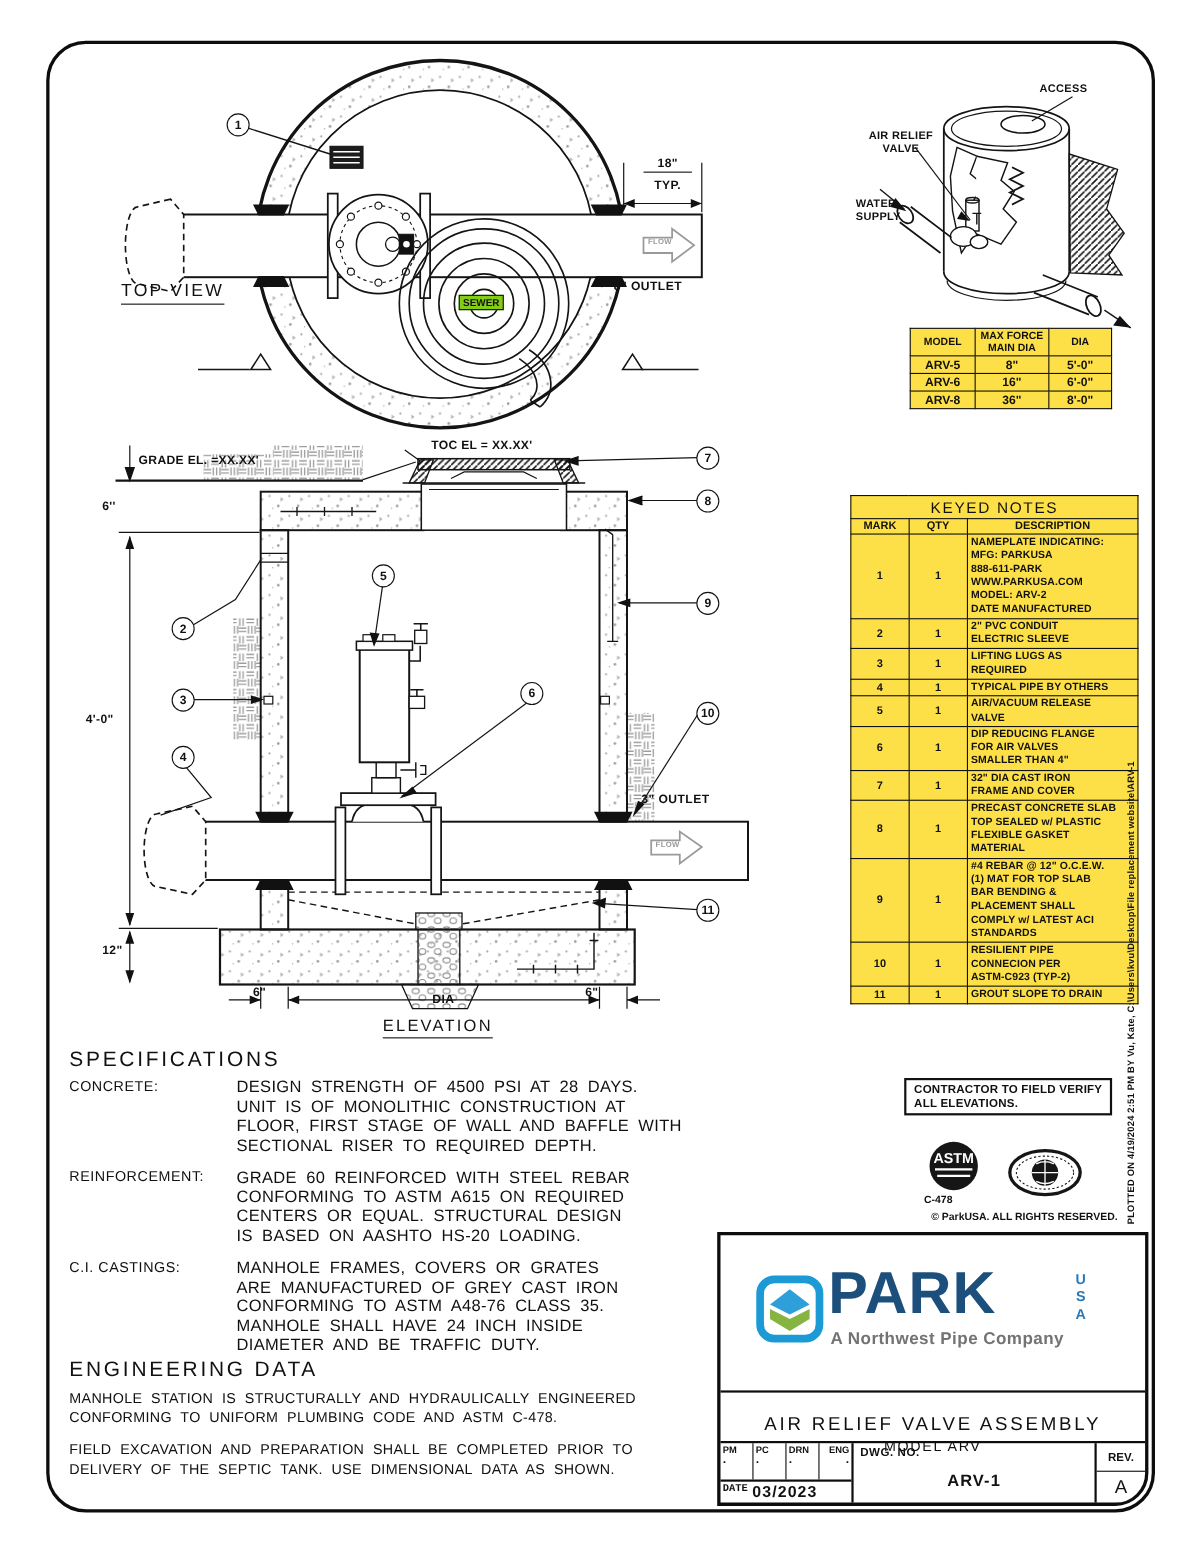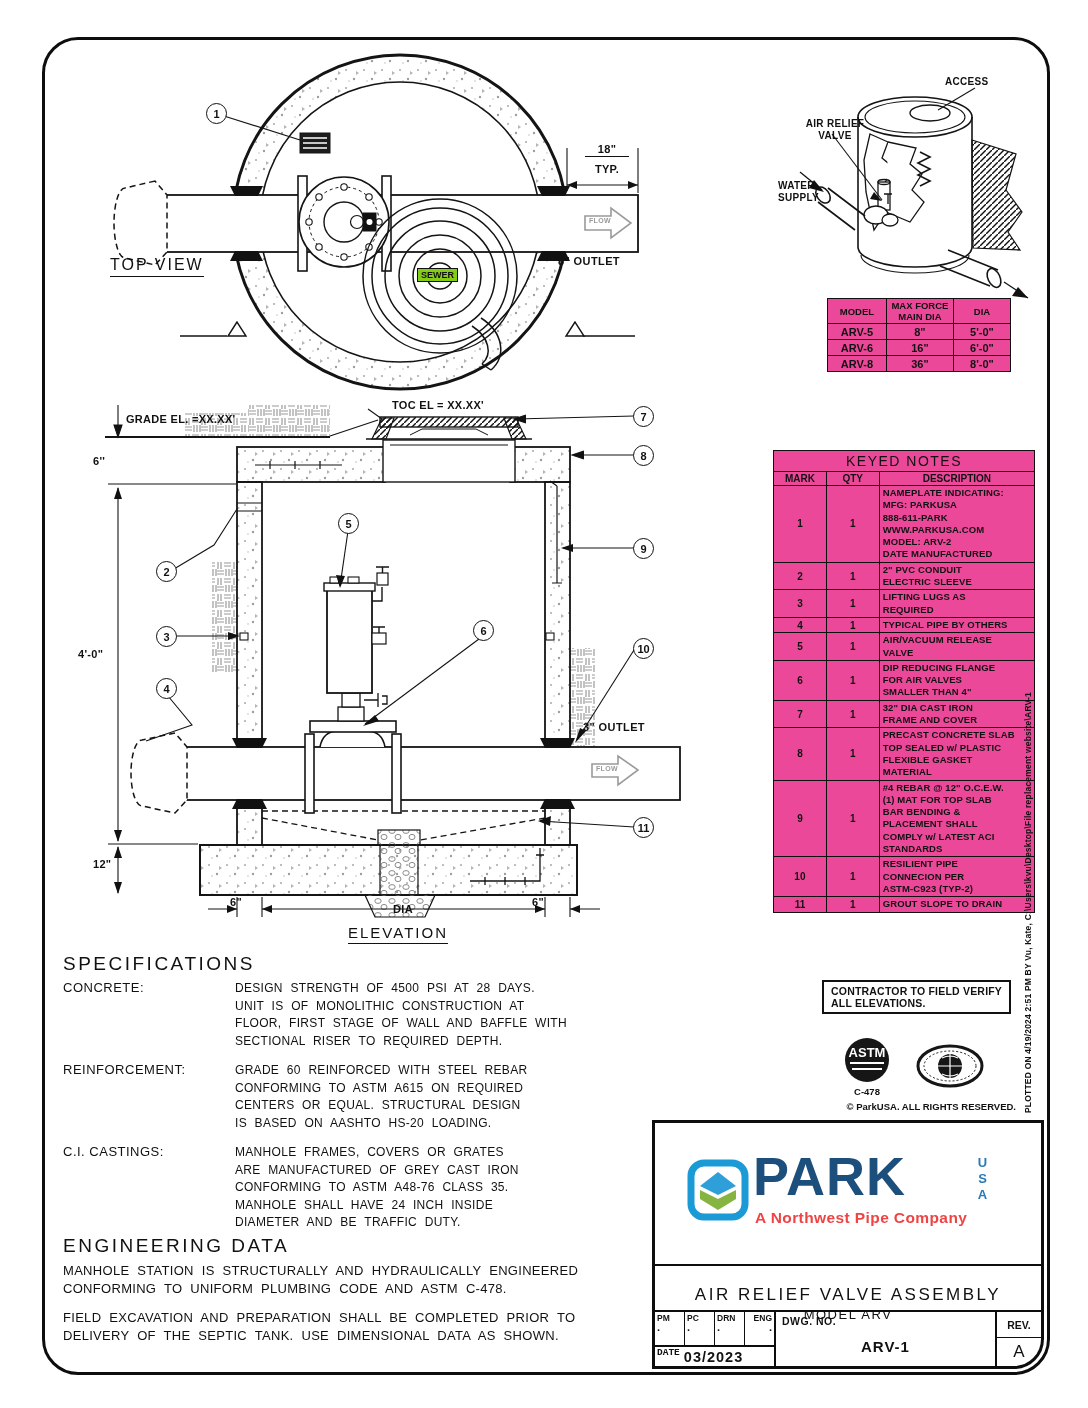--- a/index.html
+++ b/index.html
@@ -7,37 +7,37 @@
        font-family:"Liberation Sans",sans-serif;color:#111;}
   .abs{position:absolute;}
   .pre{white-space:pre-line;}
   .cad{font-weight:bold;font-size:11px;letter-spacing:.4px;}
   .cad-sm{font-weight:bold;font-size:10px;letter-spacing:.3px;}
   .callout{position:absolute;width:19px;height:19px;border:1.7px solid #111;border-radius:50%;
            background:#fff;display:flex;align-items:center;justify-content:center;
            font-size:11px;font-weight:bold;z-index:5;}
   .view-title{font-size:16px;letter-spacing:2px;border-bottom:1.6px solid #111;padding-bottom:2px;}
   
-  table{border-collapse:collapse;background:#ec4899;}
+  table{border-collapse:collapse;background:#fde047;}
   .dwgtbl td,.dwgtbl th{border:1.7px solid #111;}
   #model-table{width:184px;}
   #model-table th{font-size:9.5px;padding:1px 2px;white-space:pre-line;line-height:11px;}
   #model-table td{font-size:11px;font-weight:bold;text-align:center;padding:1.5px 2px;}
   #keyed-notes{width:262px;}
   #keyed-notes .kn-title{font-size:14px;font-weight:normal;letter-spacing:1.5px;text-align:center;padding:2px;}
   #keyed-notes th{font-size:10px;padding:1px 2px;}
   #keyed-notes td{vertical-align:middle;}
   #keyed-notes td.mark,#keyed-notes td.qty{text-align:center;font-size:10px;font-weight:bold;width:46px;}
   #keyed-notes td.desc{font-size:9.5px;font-weight:bold;line-height:12.3px;padding:1px 3px;
                         white-space:pre-line;letter-spacing:.1px;width:137px;}
   
   .spec-h{font-size:19px;letter-spacing:2.5px;font-weight:normal;}
   .spec-row{display:flex;width:585px;}
   .spec-label{width:152px;flex:none;font-size:13px;letter-spacing:.5px;}
-  .spec-text{font-size:12px;line-height:17.6px;word-spacing:4px;letter-spacing:.3px;margin-left:20px;}
+  .spec-text{font-size:15px;line-height:17.6px;word-spacing:4px;letter-spacing:.3px;}
   .eng-p{font-size:13px;line-height:17.6px;word-spacing:4px;letter-spacing:.3px;}
   
   #contractor-box{border:2px solid #111;padding:3px 7px;font-size:10.5px;font-weight:bold;
                   background:#fff;letter-spacing:.2px;}
   
   #title-block{left:652px;top:1120px;width:392px;height:249px;border:3px solid #0d0d0d;
                box-sizing:border-box;background:#fff;border-bottom-right-radius:30px;
                display:flex;flex-direction:column;}
   .tb-logo{height:141px;flex:none;position:relative;}
   .tb-title{border-top:2px solid #0d0d0d;height:44px;flex:none;text-align:center;
@@ -230,21 +230,21 @@
       <path d="M234,210 L258,226" stroke-width="1.3"></path>
       <path d="M248,215 L258,226 L242,224 Z" fill="#111" stroke="none"></path>
     </g>
 
     <path d="M205,16 L168,38" stroke-width="1.1"></path>
     <path d="M62,62 L112,128" stroke-width="1.1"></path>
     <path d="M104,120 L112,129 L100,127 Z" fill="#111" stroke="none"></path>
   </g>
 </svg>
 <div class="abs cad-sm" style="left:945px;top:76px;">ACCESS</div>
-<div class="abs cad-sm pre" style="left:783px;top:118px;width:72px;text-align:center;line-height:12px;margin-left:16px;">AIR RELIEF
+<div class="abs cad-sm pre" style="left:783px;top:118px;width:72px;text-align:center;line-height:12px;">AIR RELIEF
 VALVE</div>
 <div class="abs cad-sm pre" style="left:778px;top:180px;width:60px;line-height:12px;">WATER
 SUPPLY</div>
 
 <table id="model-table" class="abs dwgtbl" style="left:827px;top:298px;">
   <tbody>
       <tr>
     <th style="width:58px;">MODEL</th>
     <th style="width:68px;">MAX FORCE
 MAIN DIA</th>
@@ -533,21 +533,21 @@
   </table>
 
 <div id="contractor-box" class="abs pre" style="left:822px;top:980px;">CONTRACTOR TO FIELD VERIFY
 ALL ELEVATIONS.</div>
 
 <svg class="abs" style="left:842px;top:1036px;" width="50" height="50" viewBox="0 0 50 50">
   <circle cx="25" cy="24" r="22" fill="#161616"></circle>
   <text x="25" y="21" text-anchor="middle" fill="#fff" font-size="13" font-weight="bold" font-family="Liberation Sans,sans-serif">ASTM</text>
   <path d="M8,27 h34 M10,33 h30" stroke="#fff" stroke-width="2"></path>
 </svg>
-<div class="abs" style="left:840px;top:1086px;width:54px;text-align:center;font-size:9.5px;font-weight:bold;">C-478</div>
+<div class="abs" style="left:840px;top:1086px;width:54px;text-align:left;font-size:9.5px;font-weight:bold;">C-478</div>
 <svg class="abs" style="left:914px;top:1042px;" width="72" height="48" viewBox="0 0 72 48">
   <ellipse cx="36" cy="24" rx="32" ry="20" fill="#fff" stroke="#161616" stroke-width="3"></ellipse>
   <circle cx="36" cy="24" r="12" fill="#161616"></circle>
   <path d="M24,24 h24 M36,12 v24 M28,16 a14,10 0 0 1 16,0 M28,32 a14,10 0 0 0 16,0" stroke="#fff" stroke-width="1.2" fill="none"></path>
   <ellipse cx="36" cy="24" rx="26" ry="15" fill="none" stroke="#161616" stroke-width="1" stroke-dasharray="2,2"></ellipse>
 </svg>
 
 <div id="copyright" class="abs">© ParkUSA. ALL RIGHTS RESERVED.</div>
 <div id="plot-stamp" class="abs">PLOTTED ON 4/19/2024 2:51 PM BY Vu, Kate, C:\Users\kvu\Desktop\File replacement website\ARV-1</div>
 
@@ -582,21 +582,21 @@
 
 <div id="title-block" class="abs">
   <div class="tb-logo">
     <svg width="62" height="62" style="position:absolute;left:32px;top:36px;" viewBox="0 0 62 62">
       <rect x="4" y="4" width="54" height="54" rx="13" fill="none" stroke="#1b9ad6" stroke-width="7"></rect>
       <path d="M31,13 L49,27 L31,36 L13,27 Z" fill="#2f9fd9"></path>
       <path d="M13,31 L31,40 L49,31 L49,40 L31,51 L13,40 Z" fill="#86b440"></path>
     </svg>
     <div class="brand" style="color:#1d4f7c;">PARK</div>
     <div class="brand-usa" style="color:#2a7ab5;">USA</div>
-    <div class="tagline" style="color:#ef4444;">A Northwest Pipe Company</div>
+    <div class="tagline" style="color:#737373;">A Northwest Pipe Company</div>
   </div>
   <div class="tb-title">
     <div class="tb-main-title">AIR RELIEF VALVE ASSEMBLY</div>
     <div class="tb-sub-title">MODEL ARV</div>
   </div>
   <div class="tb-bottom">
     <div class="tb-left">
       <div class="tb-initials">
         <div class="tb-cell">
             <span class="hd">PM</span>

